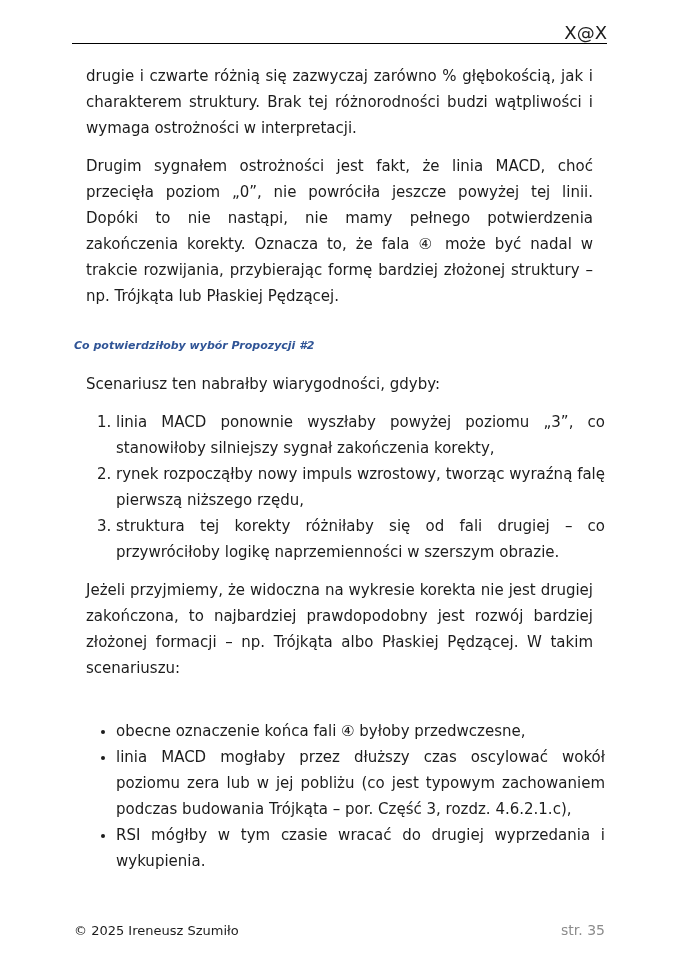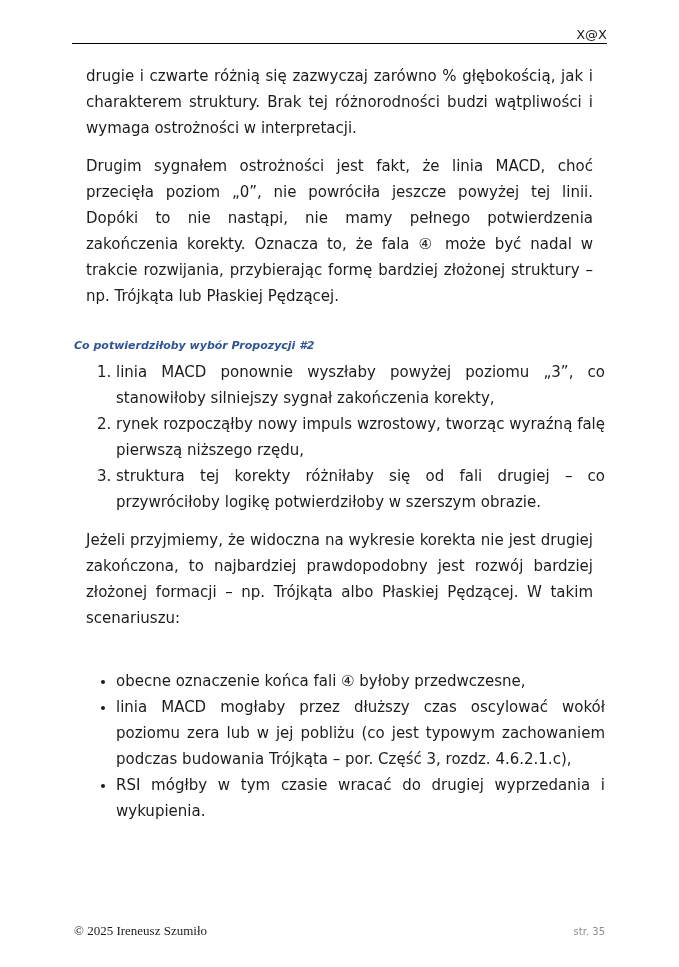--- a/index.html
+++ b/index.html
@@ -23,21 +23,21 @@
     overflow: hidden;
   }
   .page-header {
     margin: 0 72px;
     padding-top: 24px;
     border-bottom: 1px solid var(--rule-black);
     text-align: right;
   }
   .page-header .header-title {
     display: inline-block;
-    font-size: 13px;
+    font-size: 18px;
     line-height: 15px;
     padding-bottom: 1px;
     color: var(--body-text);
   }
   .page-body {
     margin: 0 74px 0 74px;
     padding-top: 7px;
     font-size: 15px;
     line-height: 26px;
     text-align: justify;
@@ -71,45 +71,46 @@
     position: absolute;
     left: 74px;
     right: 74px;
     top: 922px;
     display: flex;
     justify-content: space-between;
     align-items: baseline;
     font-size: 13px;
     line-height: 17px;
   }
-  .page-footer .copyright { color: var(--body-text); font-family: Liberation Serif, serif; }
-  .page-footer .page-number { color: var(--muted-gray); font-size: 10px; }
+  .page-footer .copyright { color: var(--body-text); }
+  .page-footer .page-number { color: var(--muted-gray); font-size: 14px; }
 </style>
 </head>
 <body>
 
 <div class="page">
 
   <header class="page-header">
     <span class="header-title">X@X</span>
   </header>
 
   <main class="page-body">
 
     <p>drugie i czwarte różnią się zazwyczaj zarówno % głębokością, jak i charakterem struktury. Brak tej różnorodności budzi wątpliwości i wymaga ostrożności w interpretacji.</p>
 
     <p>Drugim sygnałem ostrożności jest fakt, że linia MACD, choć przecięła poziom „0”, nie powróciła jeszcze powyżej tej linii. Dopóki to nie nastąpi, nie mamy pełnego potwierdzenia zakończenia korekty. Oznacza to, że fala ④ może być nadal w trakcie rozwijania, przybierając formę bardziej złożonej struktury – np. Trójkąta lub Płaskiej Pędzącej.</p>
 
     <h2 class="section-heading">Co potwierdziłoby wybór Propozycji #2</h2>
 
+    <p>Scenariusz ten nabrałby wiarygodności, gdyby:</p>
 
     <ol class="numbered-list">
       <li>linia MACD ponownie wyszłaby powyżej poziomu „3”, co stanowiłoby silniejszy sygnał zakończenia korekty,</li>
       <li>rynek rozpocząłby nowy impuls wzrostowy, tworząc wyraźną falę pierwszą niższego rzędu,</li>
-      <li>struktura tej korekty różniłaby się od fali drugiej – co przywróciłoby logikę potwierdziłoby w szerszym obrazie.</li>
+      <li>struktura tej korekty różniłaby się od fali drugiej – co przywróciłoby logikę naprzemienności w szerszym obrazie.</li>
     </ol>
 
 
     <p>Jeżeli przyjmiemy, że widoczna na wykresie korekta nie jest drugiej zakończona, to najbardziej prawdopodobny jest rozwój bardziej złożonej formacji – np. Trójkąta albo Płaskiej Pędzącej. W takim scenariuszu:</p>
 
     <ul class="bullet-list">
       <li>obecne oznaczenie końca fali ④ byłoby przedwczesne,</li>
       <li>linia MACD mogłaby przez dłuższy czas oscylować wokół poziomu zera lub w jej pobliżu (co jest typowym zachowaniem podczas budowania Trójkąta – por. Część 3, rozdz. 4.6.2.1.c),</li>
       <li>RSI mógłby w tym czasie wracać do drugiej wyprzedania i wykupienia.</li>
     </ul>

